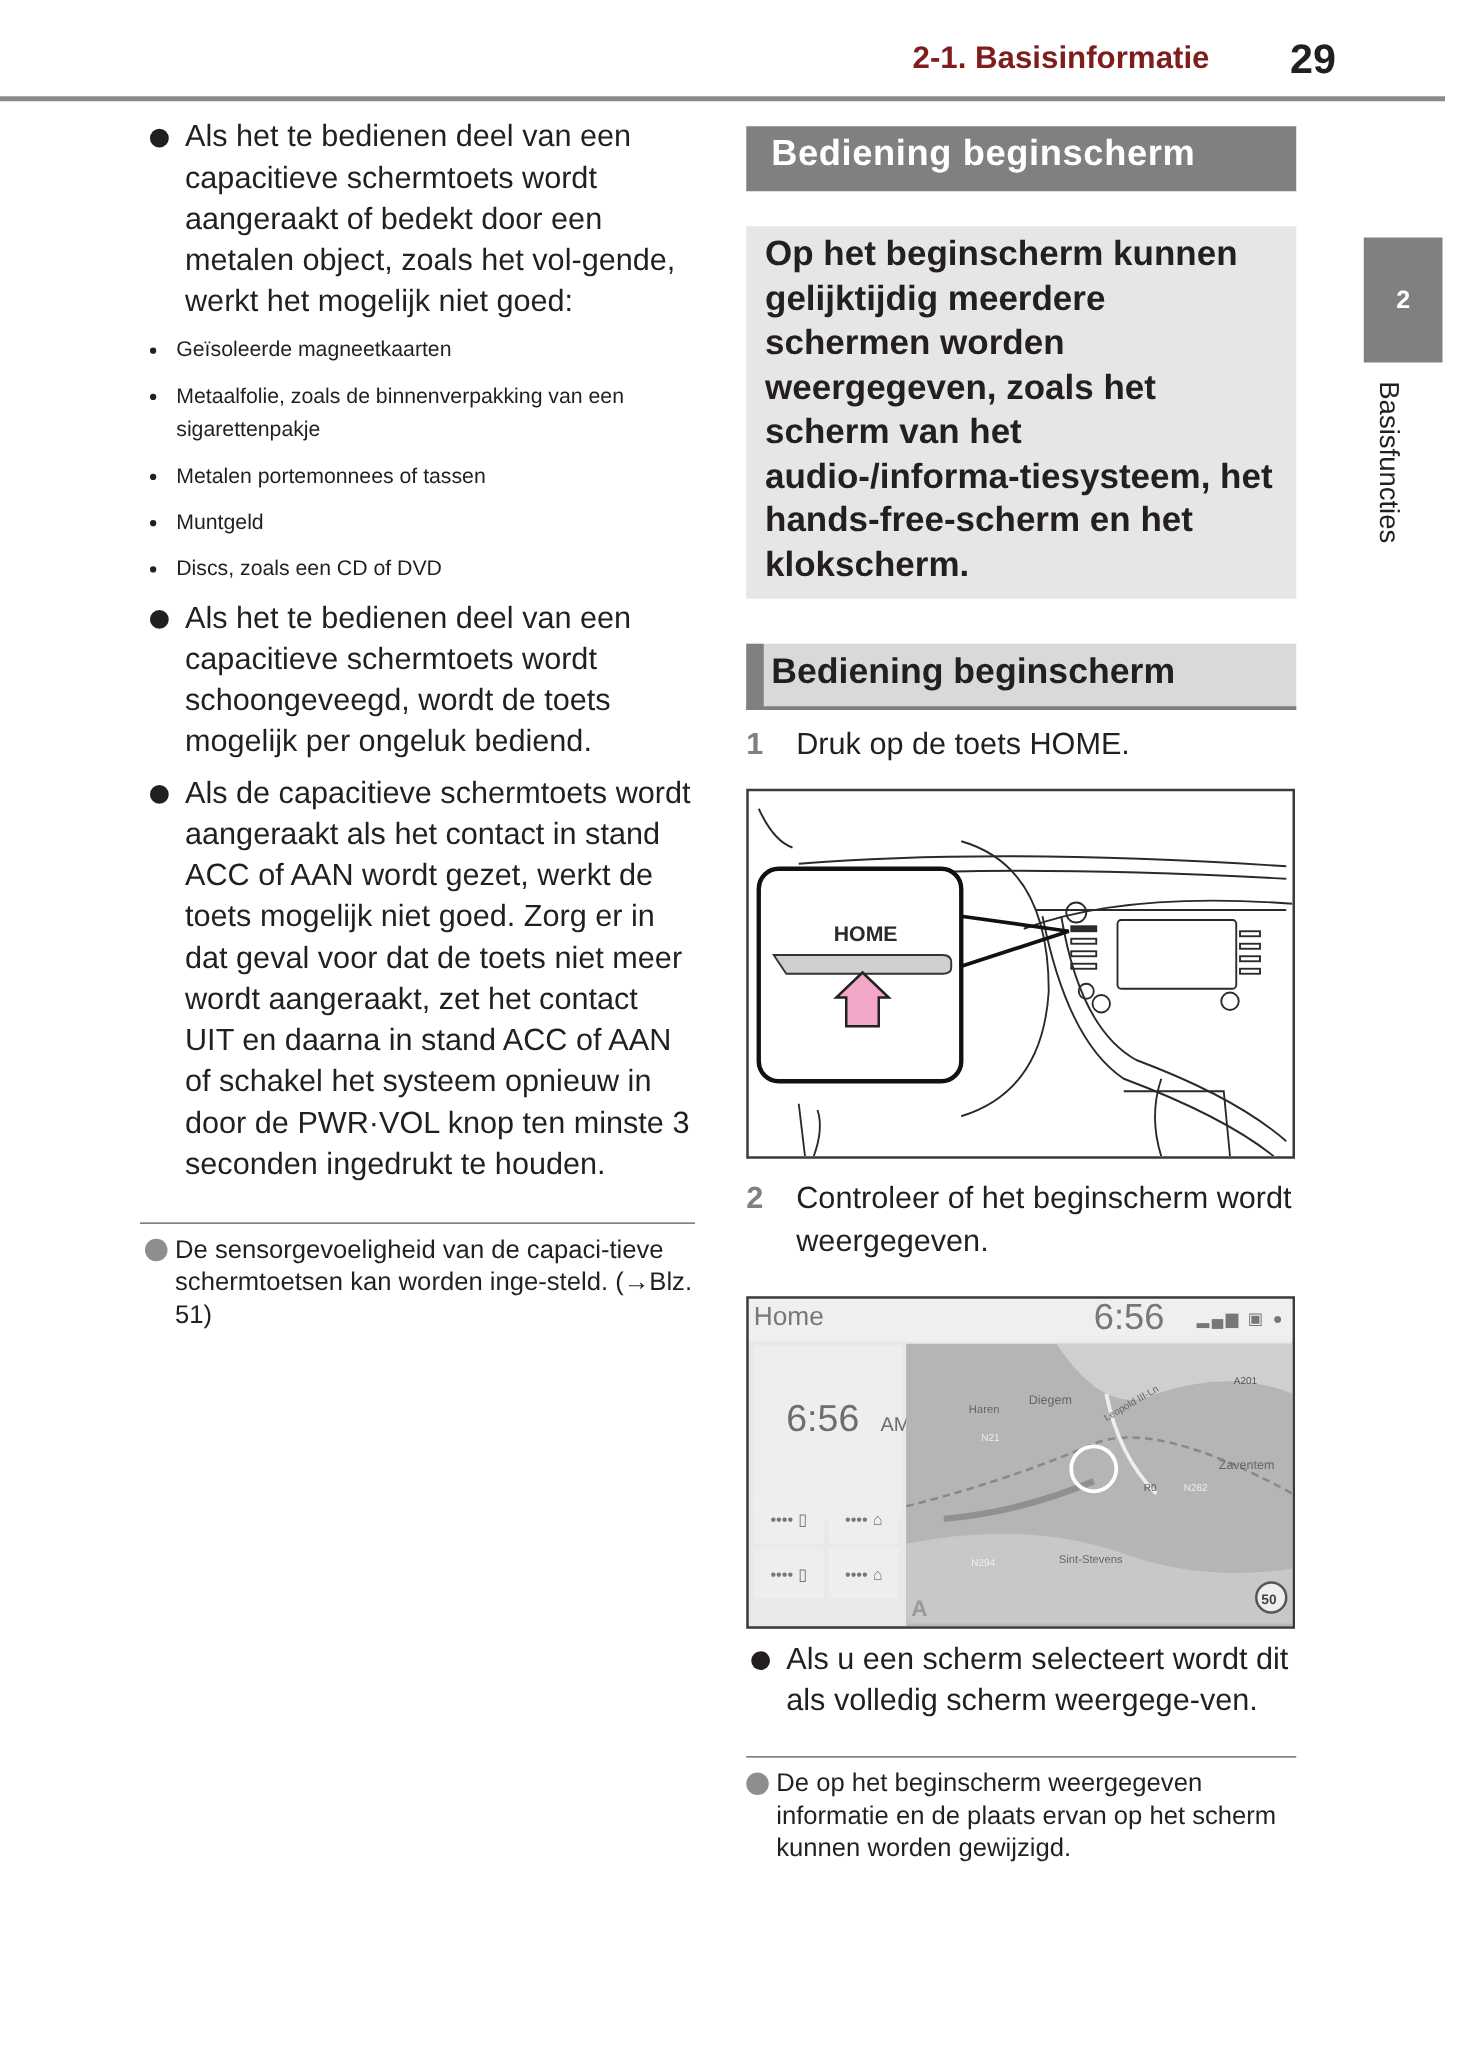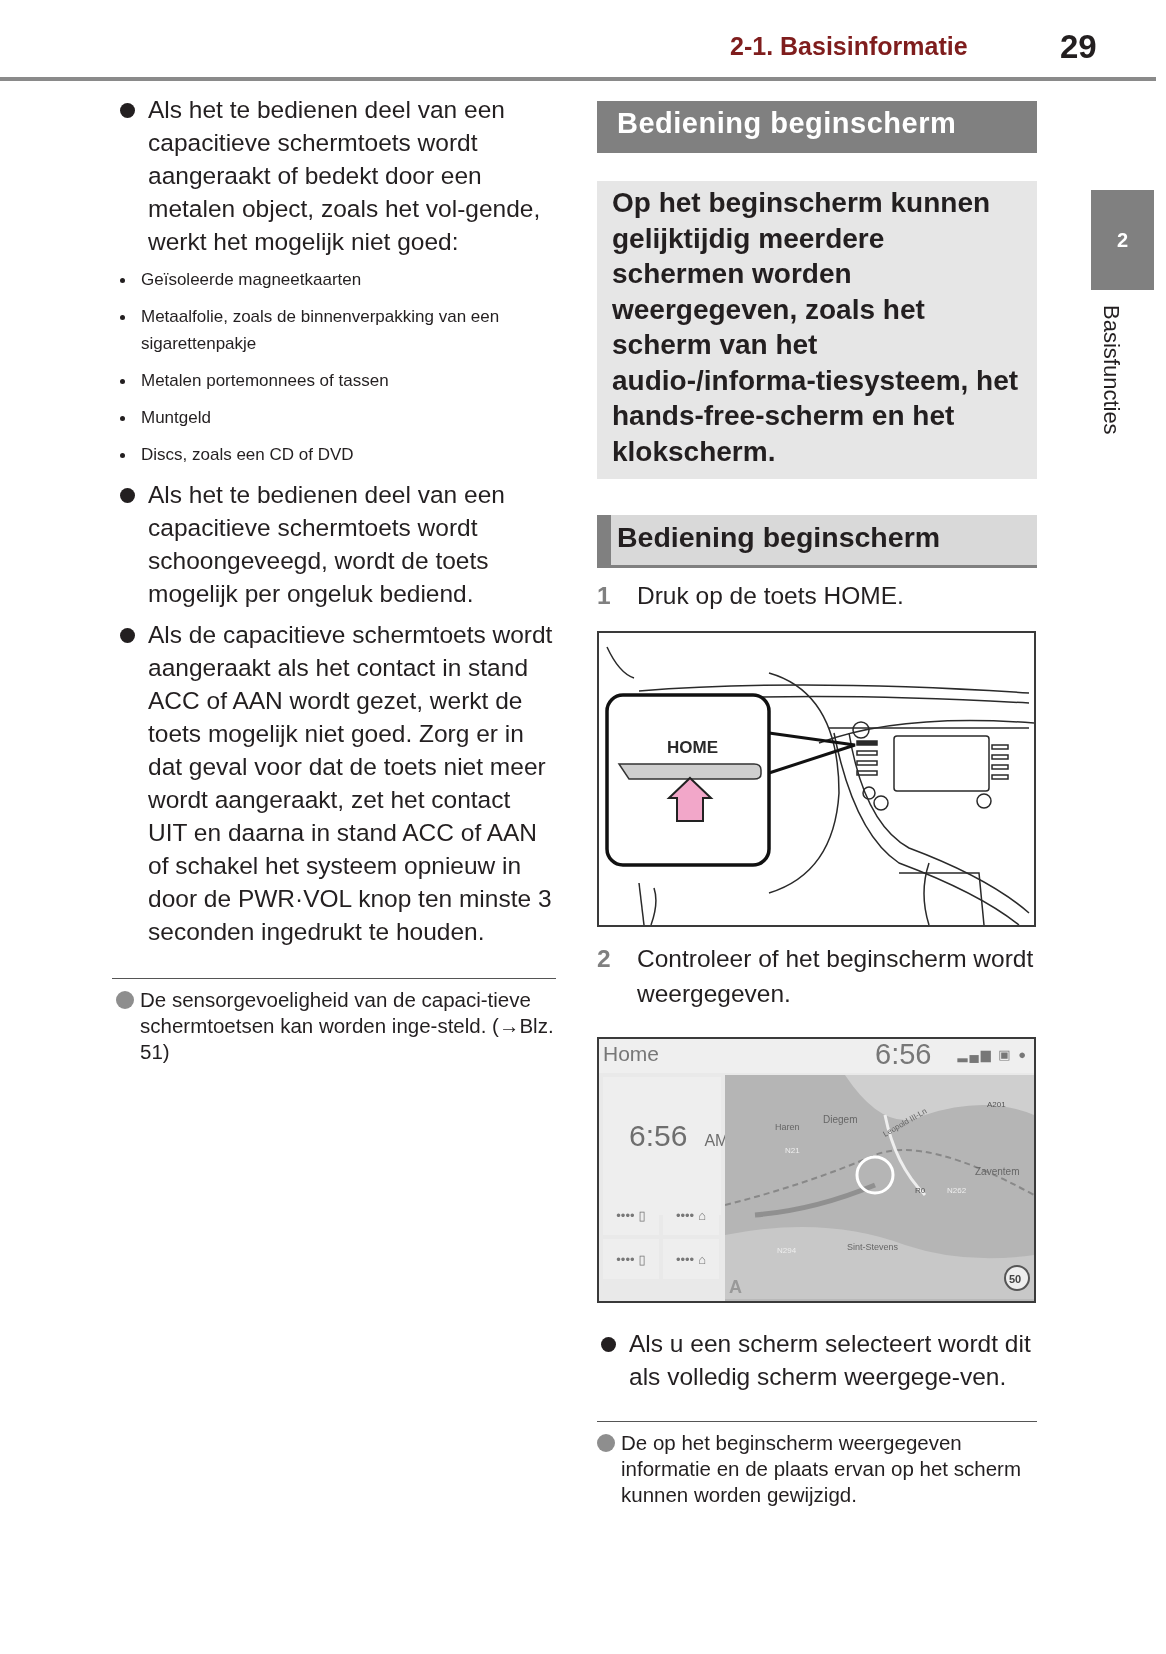--- a/index.html
+++ b/index.html
@@ -1,21 +1,21 @@
 <!DOCTYPE html>
 <html><head>
 <meta charset="utf-8">
 <style>
   html, body { margin: 0; padding: 0; background: #fff; }
   body { width: 1166px; height: 1654px; position: relative; overflow: hidden;
          font-family: "Liberation Sans", sans-serif; color: #231f20; }
   .abs { position: absolute; }
   
   .hdr-section { left: 730px; top: 32px; font-size: 25px; font-weight: bold; color: #7f1d1d; }
-  .hdr-page { left: 1060px; top: 28px; font-size: 33px; font-weight: bold; color: #231f20; }
+  .hdr-page { left: 1032px; top: 28px; font-size: 33px; font-weight: bold; color: #231f20; }
   .hdr-rule { left: 0; top: 77px; width: 1156px; height: 4px; background: #8a8a8a; }
   
   .side-tab { left: 1091px; top: 190px; width: 63px; height: 100px; background: #808080;
               color: #fff; font-weight: bold; font-size: 20px; display: flex; align-items: center; justify-content: center; }
   .side-label { left: 1098px; top: 305px; writing-mode: vertical-rl; font-size: 22px; color: #231f20; }
   
   .lcol { left: 116px; top: 93px; width: 440px; }
   .big-bullet { position: relative; padding-left: 32px; font-size: 24.5px; line-height: 33px; margin-bottom: 8px; }
   .big-bullet .dot { position: absolute; left: 4px; top: 10px; width: 15px; height: 15px; border-radius: 50%; background: #231f20; }
   .sub-list { margin: 4px 0 10px 0; padding: 0; list-style: none; }
@@ -29,21 +29,21 @@
   .title-bar { background: #808080; color: #fff; font-weight: 900; font-size: 29px; height: 52px; line-height: 44px;
                padding-left: 20px; letter-spacing: 0.5px; }
   .intro { background: #e6e6e6; margin-top: 28px; padding: 4px 16px 10px 15px; font-weight: bold; font-size: 28px; line-height: 35.5px; }
   .sub-head { margin-top: 36px; height: 50px; background: #d9d9d9; border-left: 14px solid #808080; border-bottom: 3px solid #808080;
               font-weight: bold; font-size: 28.5px; line-height: 44px; padding-left: 6px; color: #231f20; }
   .step { position: relative; padding-left: 40px; font-size: 24.5px; line-height: 35px; margin-top: 10px; }
   .step .num { position: absolute; left: 0; top: 0; font-weight: bold; color: #808080; }
   .fig { border: 2px solid #3a3a3a; background: #fff; position: relative; overflow: hidden; }
   .fig1 { width: 435px; height: 292px; margin-top: 18px; }
   .fig2 { width: 435px; height: 262px; margin-top: 26px; background: #e9e9e9; }
-  .rbullet { position: relative; padding-left: 32px; font-size: 24.5px; line-height: 33px; margin-top: 24px; }
+  .rbullet { position: relative; padding-left: 32px; font-size: 24.5px; line-height: 33px; margin-top: 8px; }
   .rbullet .dot { position: absolute; left: 4px; top: 10px; width: 15px; height: 15px; border-radius: 50%; background: #231f20; }
   .r-note-rule { height: 1px; background: #555; margin: 28px 0 8px 0; width: 440px; }
   
   .scr-top { position: absolute; left: 0; top: 0; right: 0; height: 34px; background: #efefef; }
   .scr-home { position: absolute; left: 4px; top: 3px; font-size: 21px; color: #777; }
   .scr-time { position: absolute; left: 276px; top: -1px; font-size: 29px; color: #777; }
   .scr-status { position: absolute; right: 6px; top: 8px; font-size: 13px; color: #777; letter-spacing: 2px; }
   .clock-tile { position: absolute; left: 4px; top: 38px; width: 118px; height: 138px; background: #eeeeee; }
   .clock-text { position: absolute; left: 26px; top: 72px; font-size: 30px; color: #6e6e6e; }
   .clock-am { font-size: 16px; margin-left: 17px; }

